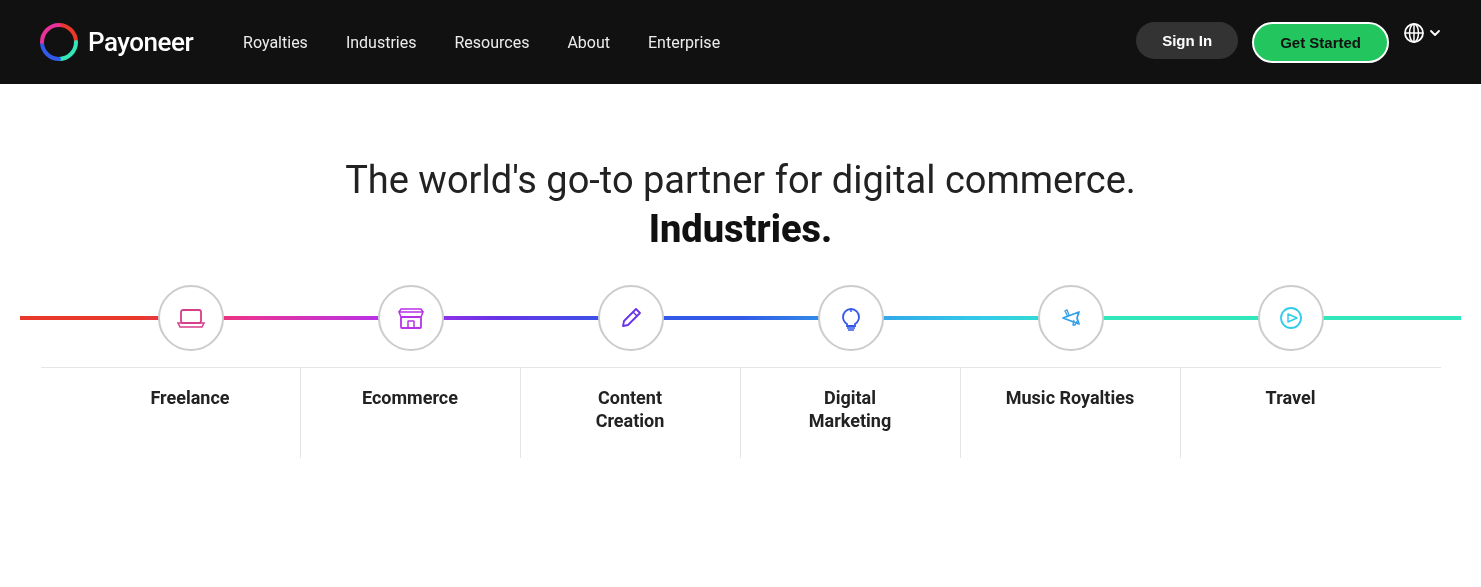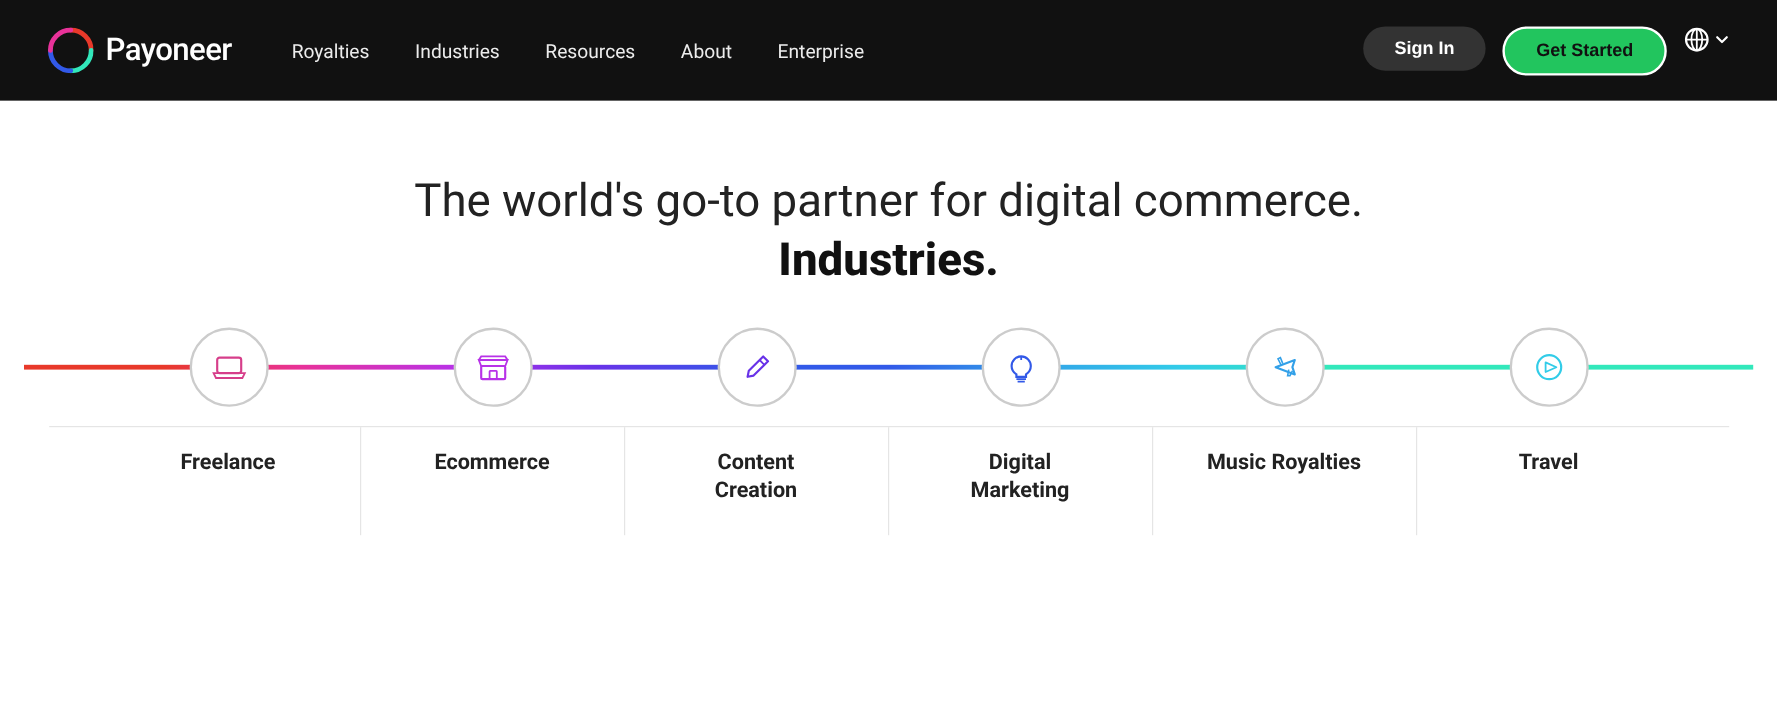--- a/index.html
+++ b/index.html
@@ -86,20 +86,21 @@
       align-items: center;
       padding: 60px 20px 40px;
       background: #fff;
     }
     .hero-title {
       font-size: 38px;
       font-weight: 400;
       color: #222;
       text-align: center;
       line-height: 1.3;
+      margin-top: 12px;
     }
     .hero-title strong {
       font-weight: 800;
       color: #111;
     }
 
     
     .industries-section {
       width: 100%;
       padding: 30px 0 0;

